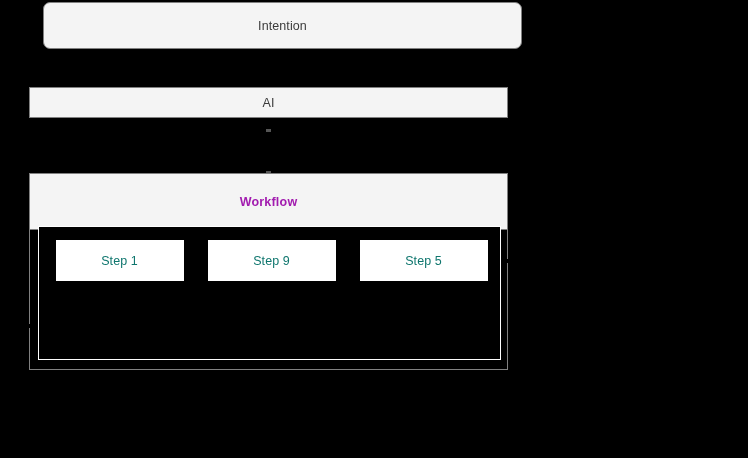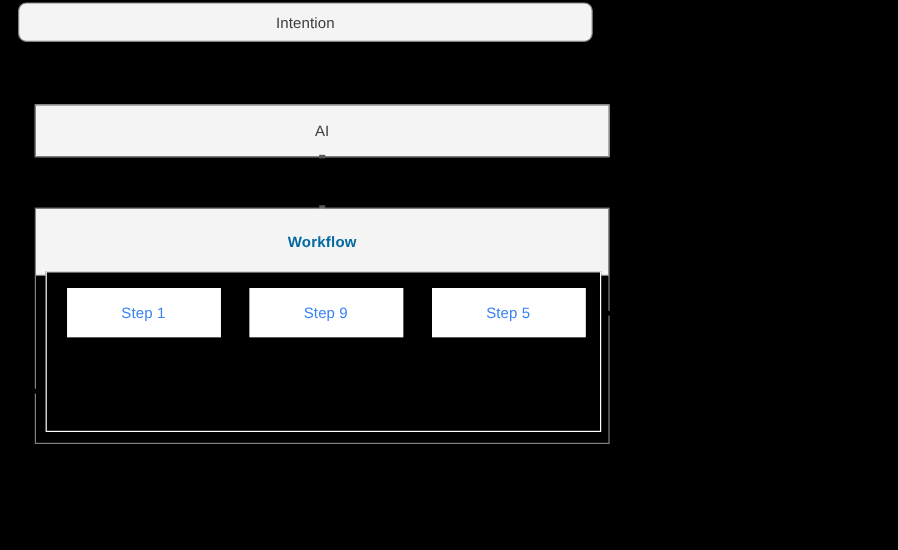--- a/index.html
+++ b/index.html
@@ -33,26 +33,26 @@
     display: flex;
     align-items: center;
     justify-content: center;
     color: #3b3b3b;
     font-size: 12.5px;
     letter-spacing: 0.1px;
   }
   .lane.rounded { border-radius: 7px; }
 
   #lane-intention {
-    left: 15px; top: 2px;
-    width: 479px; height: 33px;
+    left: 43px; top: 2px;
+    width: 479px; height: 47px;
   }
   #lane-ai {
     left: 29px; top: 87px;
-    width: 479px; height: 44px;
+    width: 479px; height: 31px;
   }
   #lane-external {
     left: 29px; top: 410px;
     width: 479px; height: 46px;
   }
 
   
   #workflow-container {
     position: absolute;
     box-sizing: border-box;
@@ -65,21 +65,21 @@
     position: absolute;
     box-sizing: border-box;
     left: 0; top: 0;
     width: 100%;
     height: 56px;
     background: #f4f4f4;
     border-bottom: 1px solid #808080;
     display: flex;
     align-items: center;
     justify-content: center;
-    color: #0369a1;
+    color: #a21caf;
     font-size: 12.5px;
     font-weight: bold;
     letter-spacing: 0.2px;
     text-align: right;
   }
 
   
   .side-tick {
     position: absolute;
     width: 3px;
@@ -125,21 +125,21 @@
     padding-left: 4px;
     box-sizing: border-box;
   }
   .step-box {
     box-sizing: border-box;
     background: #ffffff;
     border: 1px solid #ffffff;
     display: flex;
     align-items: center;
     justify-content: center;
-    color: #3b82f6;
+    color: #0f766e;
     font-size: 12.5px;
     letter-spacing: 0.1px;
   }
 </style>
 </head>
 <body>
 
 <div class="canvas">
 
   <div class="lane rounded" id="lane-intention">

